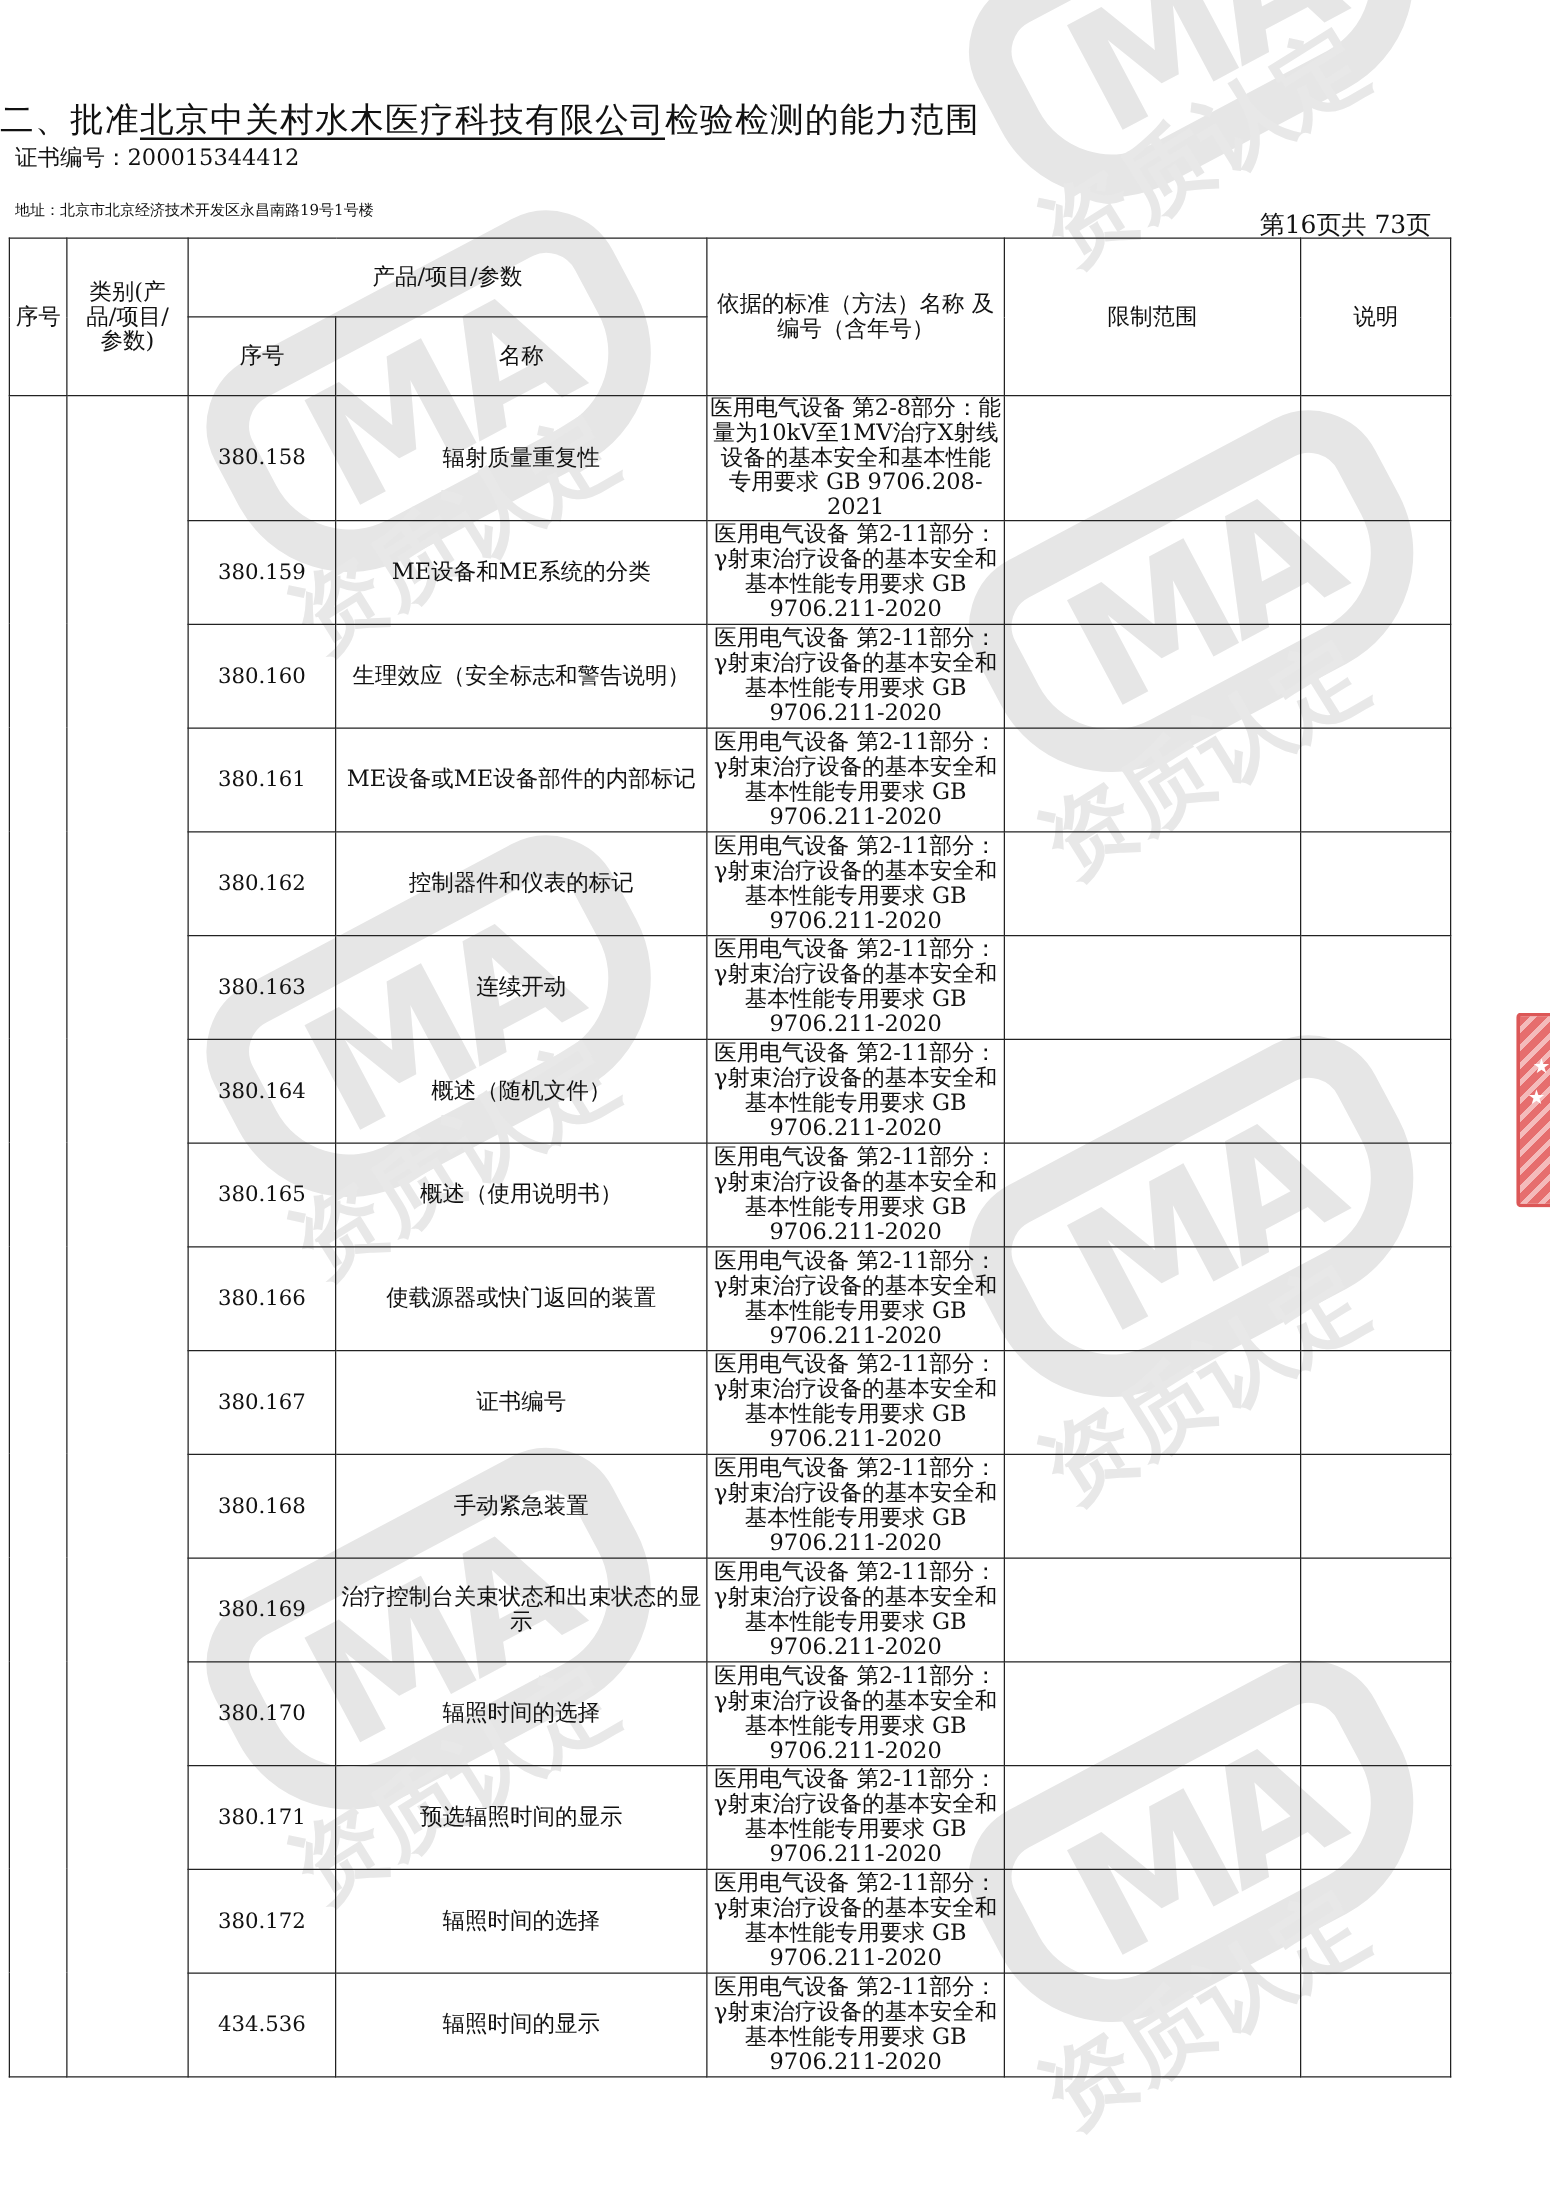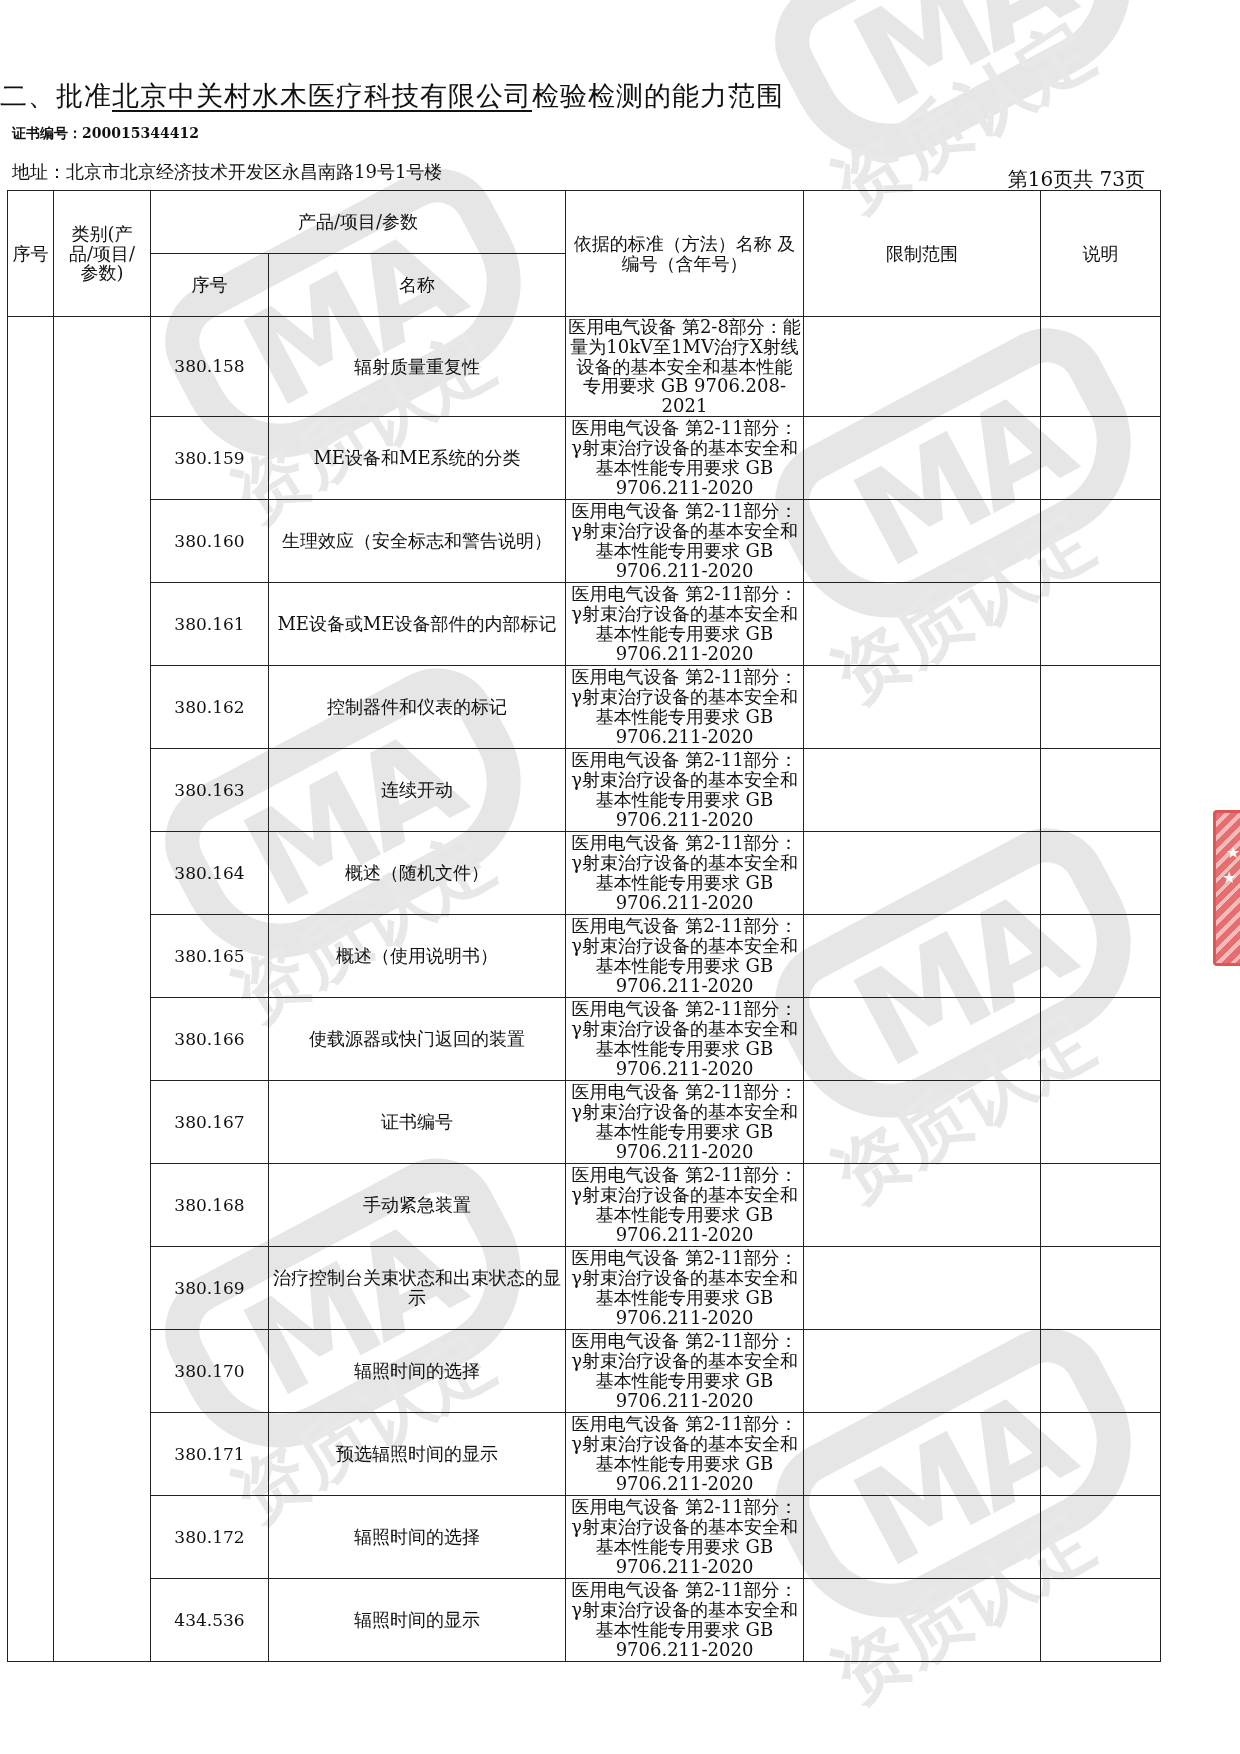--- a/index.html
+++ b/index.html
@@ -21,22 +21,22 @@
   .wm-text {
     position: absolute; font-family: "DejaVu Sans", sans-serif; font-weight: bold;
     font-size: 72px; color: #e8e8e8; transform: rotate(-32deg); white-space: nowrap;
   }
   .content { position: relative; z-index: 1; }
   .title {
     position: absolute; left: 0; top: 78px; width: 1165px; text-align: left;
     font-size: 27px; letter-spacing: 1px;
   }
   .title .ul { text-decoration: underline; text-underline-offset: 5px; }
-  .cert-no { position: absolute; left: 12px; top: 125px; font-size: 14px; font-weight: bold; }
-  .address { position: absolute; left: 12px; top: 160px; font-size: 18px; }
+  .cert-no { position: absolute; left: 12px; top: 114px; font-size: 18px; }
+  .address { position: absolute; left: 12px; top: 160px; font-size: 12px; }
   .page-no { position: absolute; right: 95px; top: 166px; font-size: 20px; }
 
   table.scope {
     position: absolute; left: 7px; top: 190px; width: 1153px;
     border-collapse: collapse; table-layout: fixed;
     font-size: 18px; background: transparent;
   }
   table.scope th, table.scope td {
     border: 1.5px solid #222; text-align: center; vertical-align: middle;
     padding: 0 2px; font-weight: normal; line-height: 1.1;

